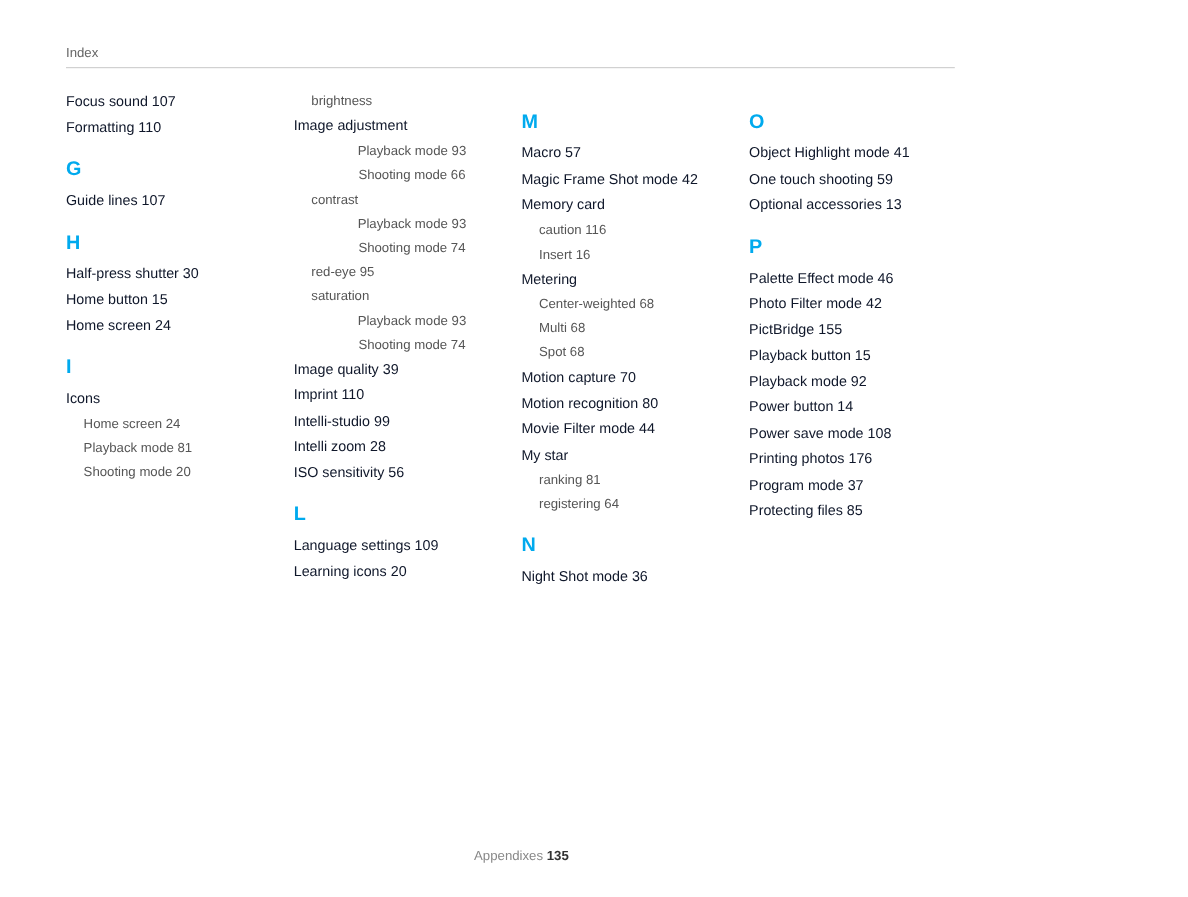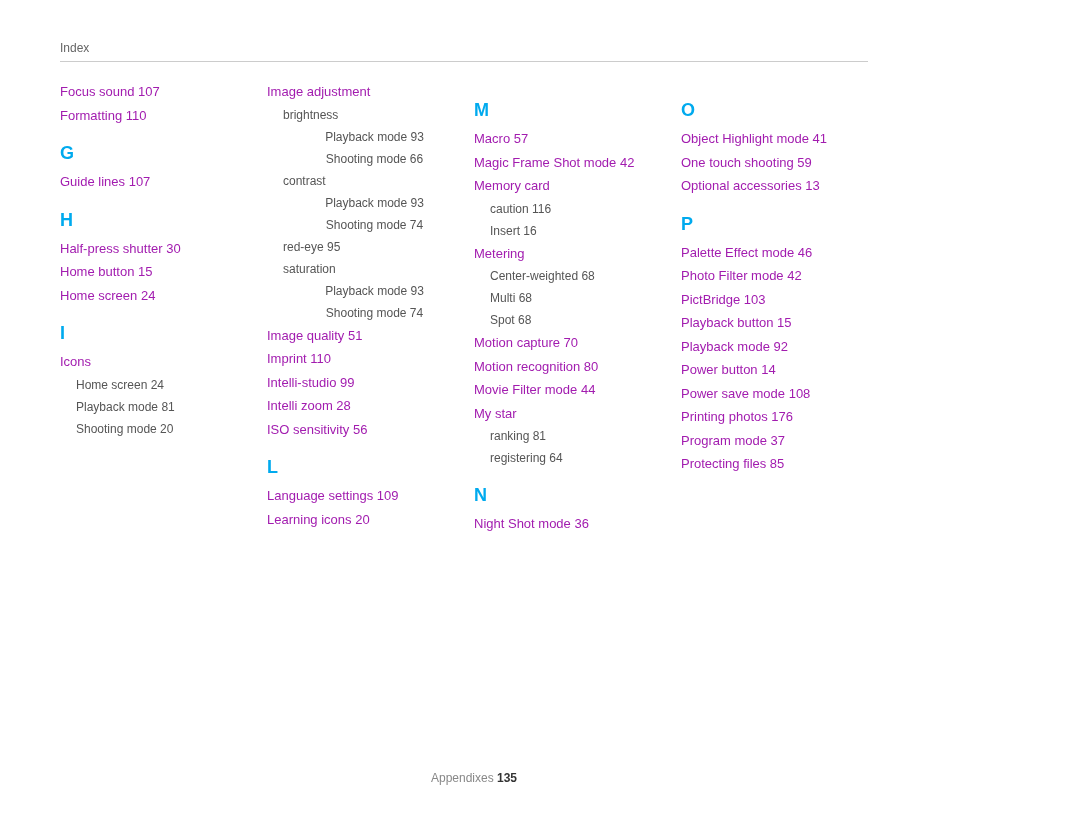--- a/index.html
+++ b/index.html
@@ -40,21 +40,21 @@
       font-weight: bold;
       margin-bottom: 8px;
       margin-top: 18px;
     }
     .entry {
       margin-bottom: 4px;
       line-height: 1.5;
     }
     .entry-main {
       font-size: 13px;
-      color: #a21caf;
+      color: #0f172a;
     }
     .entry-sub {
       font-size: 12px;
       color: #555;
       padding-left: 16px;
     }
     .entry-subsub {
       font-size: 12px;
       color: #555;
       padding-left: 28px;
@@ -93,32 +93,32 @@
         <div class="entry entry-main">Half-press shutter  30</div>
         <div class="entry entry-main">Home button  15</div>
         <div class="entry entry-main">Home screen  24</div>
         <div class="section-letter">I</div>
         <div class="entry entry-main">Icons</div>
         <div class="entry entry-sub">Home screen  24</div>
         <div class="entry entry-sub">Playback mode  81</div>
         <div class="entry entry-sub">Shooting mode  20</div>
       </div>
       <div class="column">
+        <div class="entry entry-sub">brightness</div>
         <div class="entry entry-main">Image adjustment</div>
-        <div class="entry entry-sub">brightness</div>
         <div class="entry entry-subsub">Playback mode  93</div>
         <div class="entry entry-subsub">Shooting mode  66</div>
         <div class="entry entry-sub">contrast</div>
         <div class="entry entry-subsub">Playback mode  93</div>
         <div class="entry entry-subsub">Shooting mode  74</div>
         <div class="entry entry-sub">red-eye  95</div>
         <div class="entry entry-sub">saturation</div>
         <div class="entry entry-subsub">Playback mode  93</div>
         <div class="entry entry-subsub">Shooting mode  74</div>
-        <div class="entry entry-main">Image quality  51</div>
+        <div class="entry entry-main">Image quality  39</div>
         <div class="entry entry-main">Imprint  110</div>
         <div class="entry entry-main">Intelli-studio  99</div>
         <div class="entry entry-main">Intelli zoom  28</div>
         <div class="entry entry-main">ISO sensitivity  56</div>
         <div class="section-letter">L</div>
         <div class="entry entry-main">Language settings  109</div>
         <div class="entry entry-main">Learning icons  20</div>
       </div>
       <div class="column">
         <div class="section-letter">M</div>
@@ -141,21 +141,21 @@
         <div class="entry entry-main">Night Shot mode  36</div>
       </div>
       <div class="column">
         <div class="section-letter">O</div>
         <div class="entry entry-main">Object Highlight mode  41</div>
         <div class="entry entry-main">One touch shooting  59</div>
         <div class="entry entry-main">Optional accessories  13</div>
         <div class="section-letter">P</div>
         <div class="entry entry-main">Palette Effect mode  46</div>
         <div class="entry entry-main">Photo Filter mode  42</div>
-        <div class="entry entry-main">PictBridge  103</div>
+        <div class="entry entry-main">PictBridge  155</div>
         <div class="entry entry-main">Playback button  15</div>
         <div class="entry entry-main">Playback mode  92</div>
         <div class="entry entry-main">Power button  14</div>
         <div class="entry entry-main">Power save mode  108</div>
         <div class="entry entry-main">Printing photos  176</div>
         <div class="entry entry-main">Program mode  37</div>
         <div class="entry entry-main">Protecting files  85</div>
       </div>
     </div>
 

